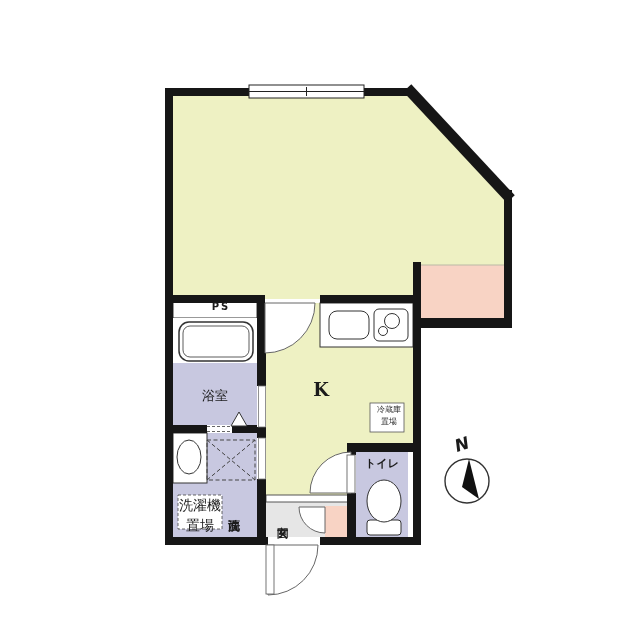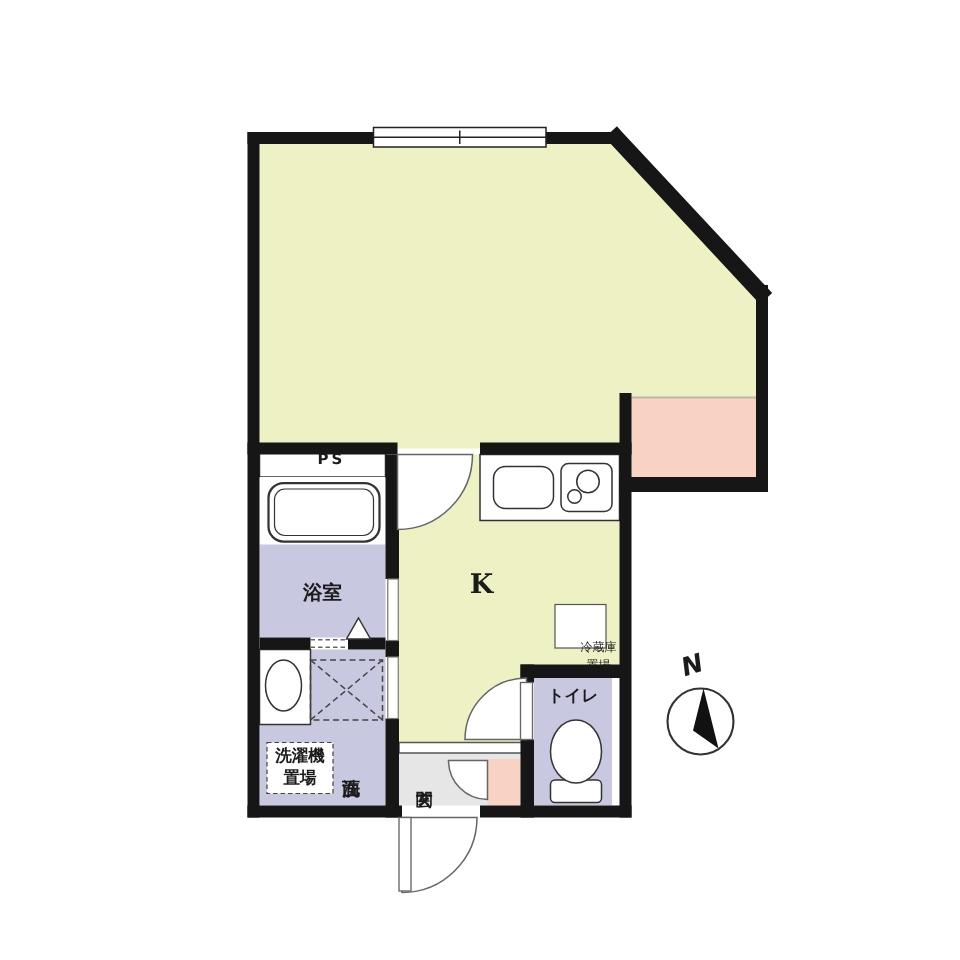--- a/index.html
+++ b/index.html
@@ -4,29 +4,29 @@
 <style>
   html,body{margin:0;padding:0;background:#ffffff;}
   #stage{position:relative;width:640px;height:640px;background:#ffffff;overflow:hidden;
          font-family:"DejaVu Sans",sans-serif;}
   #plan-svg{position:absolute;left:0;top:0;}
   .lbl{position:absolute;color:#1b1b1b;text-align:center;line-height:1.25;
        font-family:"DejaVu Sans",sans-serif;}
   .lbl-main{left:238px;top:152px;width:140px;font-size:17px;font-weight:bold;letter-spacing:1px;}
   .lbl-main .size{font-weight:bold;}
   .lbl-ps{left:173px;top:301px;width:96px;font-size:10px;font-weight:bold;letter-spacing:2px;}
-  .lbl-bath{left:173px;top:388px;width:84px;font-size:13px;font-weight:bold;}
+  .lbl-bath{left:173px;top:388px;width:84px;font-size:13px;font-weight:normal;}
   .lbl-k{left:301px;top:379px;width:40px;font-size:18px;font-weight:bold;font-family:"DejaVu Serif",serif;}
-  .lbl-fridge{left:370px;top:404px;width:58px;font-size:8px;line-height:1.45;margin-top:22px;}
+  .lbl-fridge{left:360px;top:404px;width:58px;font-size:8px;line-height:1.45;}
   .lbl-toilet{left:356px;top:457px;width:52px;font-size:11px;font-weight:bold;}
   .lbl-genkan{left:275px;top:502px;height:34px;font-size:11px;font-weight:bold;
               writing-mode:vertical-rl;text-orientation:upright;letter-spacing:1px;}
   .lbl-wash{left:226px;top:490px;height:42px;font-size:12px;font-weight:bold;
             writing-mode:vertical-rl;text-orientation:upright;letter-spacing:2px;}
-  .lbl-washer{left:178px;top:496px;width:44px;font-size:11px;font-weight:bold;line-height:1.4;}
+  .lbl-washer{left:178px;top:496px;width:44px;font-size:14px;font-weight:normal;line-height:1.4;}
   .lbl-n{left:447px;top:434px;width:30px;font-size:17px;font-weight:bold;font-style:italic;
          transform:rotate(-18deg);}
 </style>
 </head>
 <body>
 
 <div id="stage">
 
   <svg id="plan-svg" width="640" height="640" viewBox="0 0 640 640">
 

